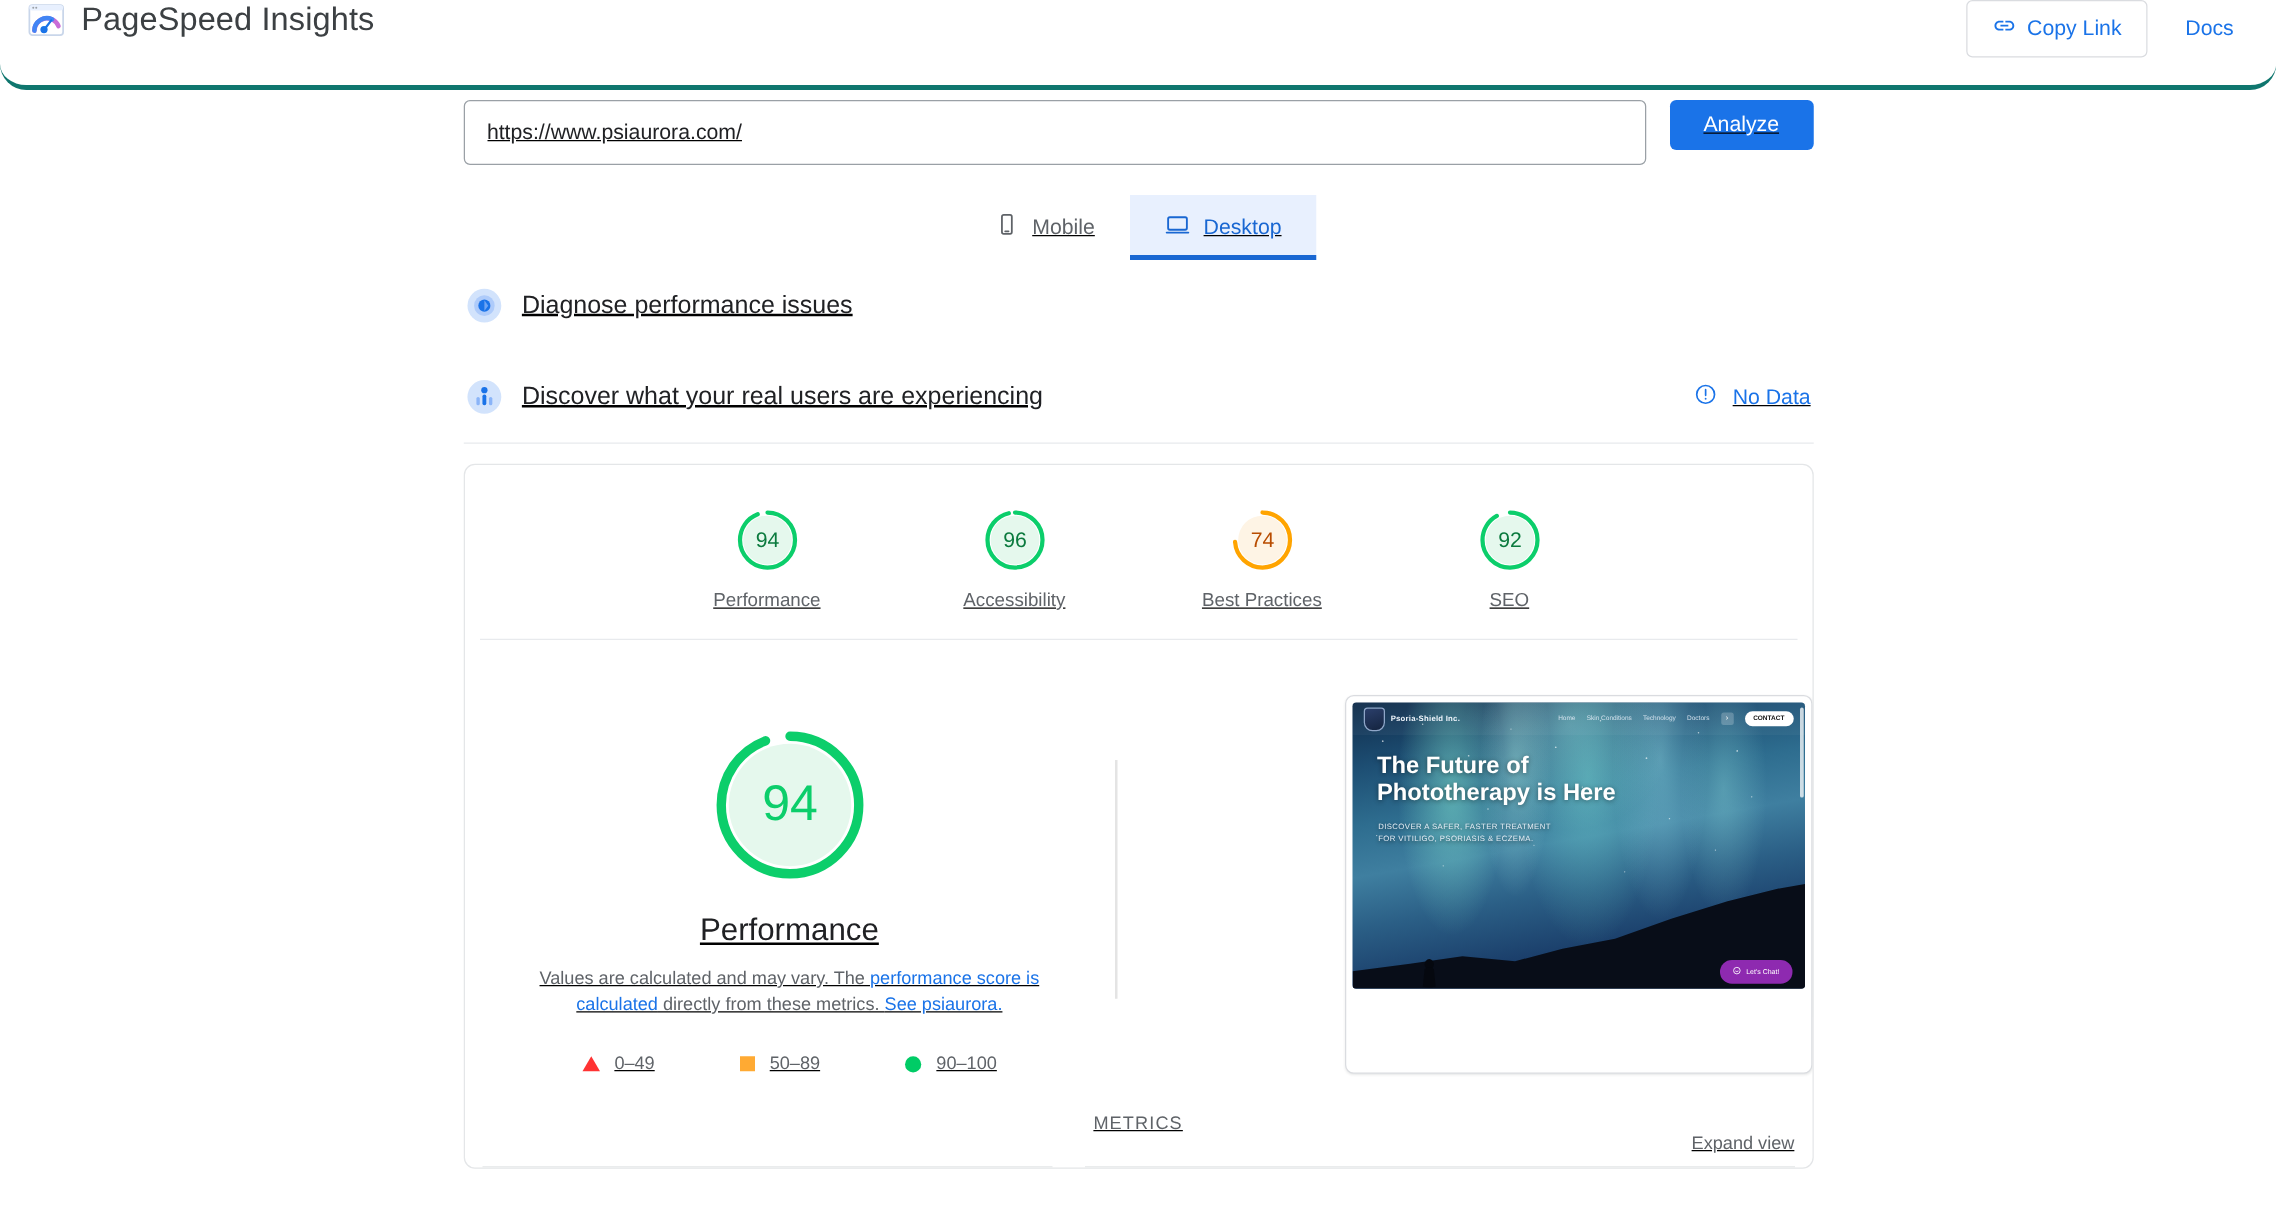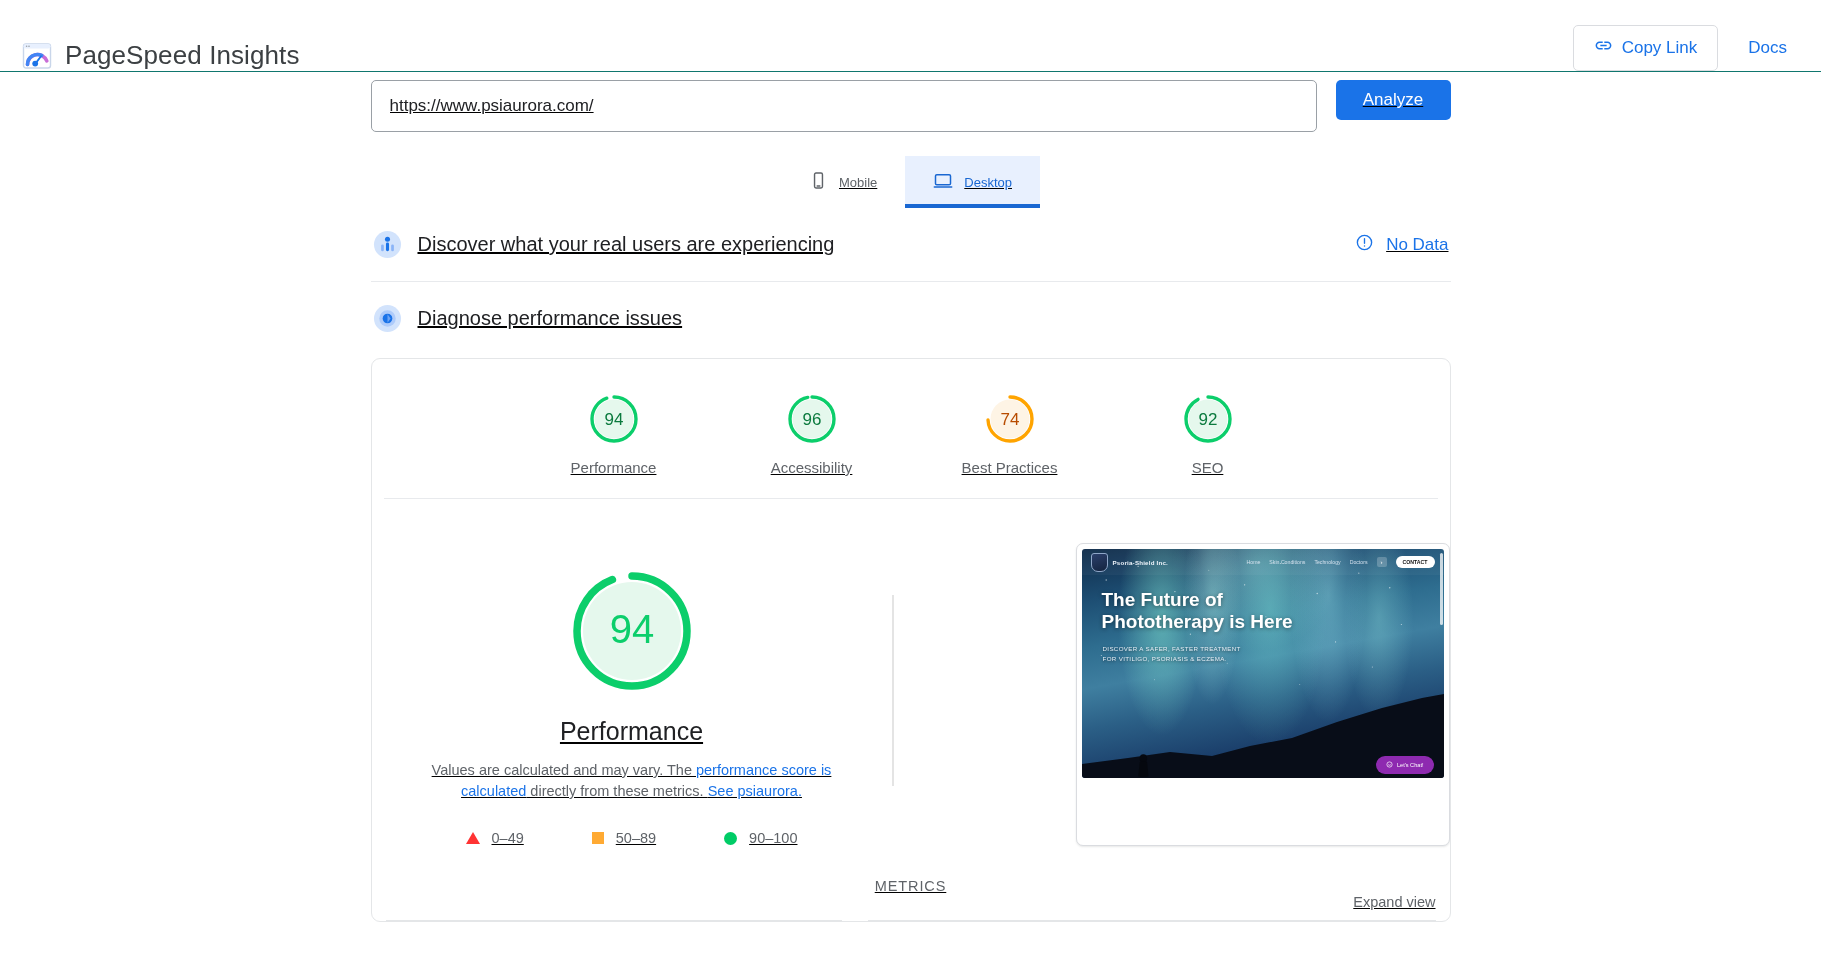--- a/index.html
+++ b/index.html
@@ -7,24 +7,25 @@
     width: 1821px; height: 971px;
     background: #ffffff;
     font-family: "Liberation Sans", sans-serif;
     overflow: hidden;
   }
 
   
   .header {
     height: 72px;
     display: flex;
-    align-items: flex-end;
+    align-items: flex-start;
     padding: 0 22px 0 22px;
-    border-bottom: 1px solid #0f766e;
+    border-bottom: 4px solid #0f766e;
     background: #fff;
+    border-radius: 21px;
   }
   .brand { display: flex; align-items: center; gap: 13px; }
   .brand-logo { width: 30px; height: 30px; display: block; }
   .brand-title {
     font-size: 26px;
     color: #3c4043;
     font-weight: 400;
     letter-spacing: .1px;
   }
   .header-spacer { flex: 1; }
@@ -73,21 +74,21 @@
     font-family: "Liberation Sans", sans-serif;
     cursor: pointer;
   }
 
   
   .tabs { display: flex; justify-content: center; margin-top: 24px; }
   .tab {
     display: flex; align-items: center; gap: 11px;
     padding: 14px 28px 14px 28px;
     height: 52px;
-    font-size: 13px;
+    font-size: 17px;
     color: #5f6368;
     cursor: pointer;
     position: relative;
     background: transparent;
   }
   .tab.active { color: #1967d2; background: #e8f0fe; }
   .tab.active::after {
     content: "";
     position: absolute;
     left: 0; right: 0; bottom: 0;
@@ -107,21 +108,21 @@
   .sec-spacer { flex: 1; }
   .nodata {
     display: flex; align-items: center; gap: 12px;
     color: #1a73e8; font-size: 17px; cursor: pointer;
   }
 
   
   .card {
     border: 1px solid #e4e6e8;
     border-radius: 9px;
-    margin-top: 3px;
+    margin-top: 16px;
     background: #fff;
     overflow: hidden;
   }
   .gauges {
     display: flex;
     justify-content: center;
     gap: 78px;
     padding: 34px 0 22px 0;
     border-bottom: 1px solid #e8eaed;
     margin: 0 12px;
@@ -329,20 +330,32 @@
         <span>
           <svg viewBox="0 0 24 24" width="20" height="20" fill="none" stroke="#1967d2" stroke-width="1.8">
             <rect x="3" y="4.5" width="18" height="12" rx="1.6"></rect>
             <line x1="1.6" y1="19.3" x2="22.4" y2="19.3" stroke-linecap="round"></line>
           </svg>
         </span>
         <span>Desktop</span>
       </div>
     </div>
 
+    <div class="section-row noborder">
+      <span class="sec-icon">
+        <svg viewBox="0 0 30 30" width="29" height="29">
+          <circle cx="15" cy="15" r="14" fill="#d2e3fc"></circle>
+          <circle cx="15" cy="15" r="8.5" fill="#aecbfa"></circle>
+          <circle cx="15" cy="15" r="5" fill="#1a73e8"></circle>
+          <path d="M15 10.6 L18.2 15 L15 19.4 Z" fill="#8ab4f8" opacity=".75"></path>
+        </svg>
+      </span>
+      <span class="sec-title">Diagnose performance issues</span>
+    </div>
+
     <div class="section-row">
       <span class="sec-icon">
         <svg viewBox="0 0 30 30" width="29" height="29">
           <circle cx="15" cy="15" r="14" fill="#d2e3fc"></circle>
           <circle cx="15" cy="9.5" r="2.6" fill="#1a73e8"></circle>
           <rect x="13.4" y="13" width="3.2" height="9" rx="1.5" fill="#1a73e8"></rect>
           <rect x="8.4" y="15" width="2.8" height="7" rx="1.4" fill="#8ab4f8"></rect>
           <rect x="18.8" y="15" width="2.8" height="7" rx="1.4" fill="#8ab4f8"></rect>
         </svg>
       </span>
@@ -351,32 +364,20 @@
       <span class="nodata">
         <span>
           <svg viewBox="0 0 24 24" width="19" height="19" fill="none" stroke="#1a73e8" stroke-width="1.7">
             <circle cx="12" cy="12" r="9"></circle>
             <line x1="12" y1="7.2" x2="12" y2="13" stroke-linecap="round"></line>
             <circle cx="12" cy="16.4" r=".95" fill="#1a73e8" stroke="none"></circle>
           </svg>
         </span>
         <span>No Data</span>
       </span>
-    </div>
-
-    <div class="section-row noborder">
-      <span class="sec-icon">
-        <svg viewBox="0 0 30 30" width="29" height="29">
-          <circle cx="15" cy="15" r="14" fill="#d2e3fc"></circle>
-          <circle cx="15" cy="15" r="8.5" fill="#aecbfa"></circle>
-          <circle cx="15" cy="15" r="5" fill="#1a73e8"></circle>
-          <path d="M15 10.6 L18.2 15 L15 19.4 Z" fill="#8ab4f8" opacity=".75"></path>
-        </svg>
-      </span>
-      <span class="sec-title">Diagnose performance issues</span>
     </div>
 
     <div class="card">
 
       <div class="gauges">
 
         <div class="gauge">
           <div class="gauge-ring">
             <svg viewBox="0 0 52 52" width="52" height="52">
               <circle cx="26" cy="26" r="19.5" fill="#e5f8ed"></circle>

